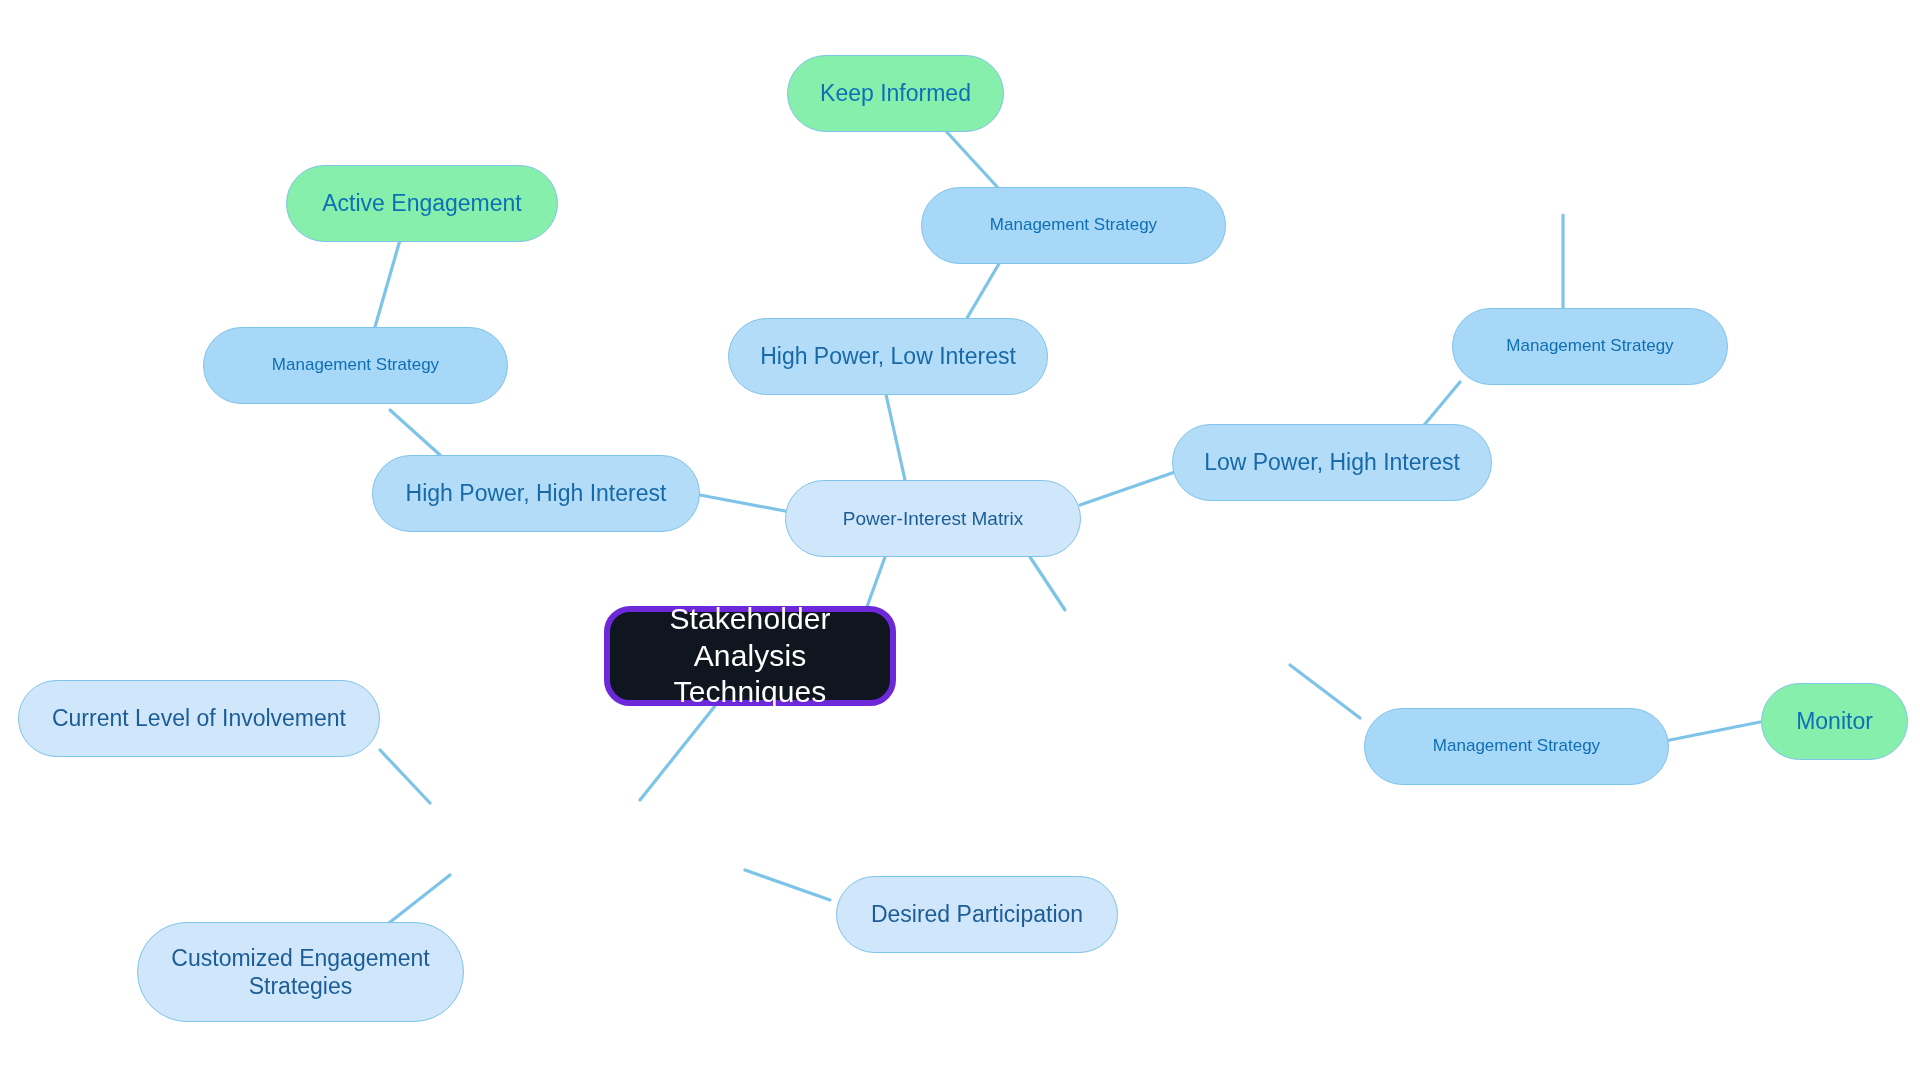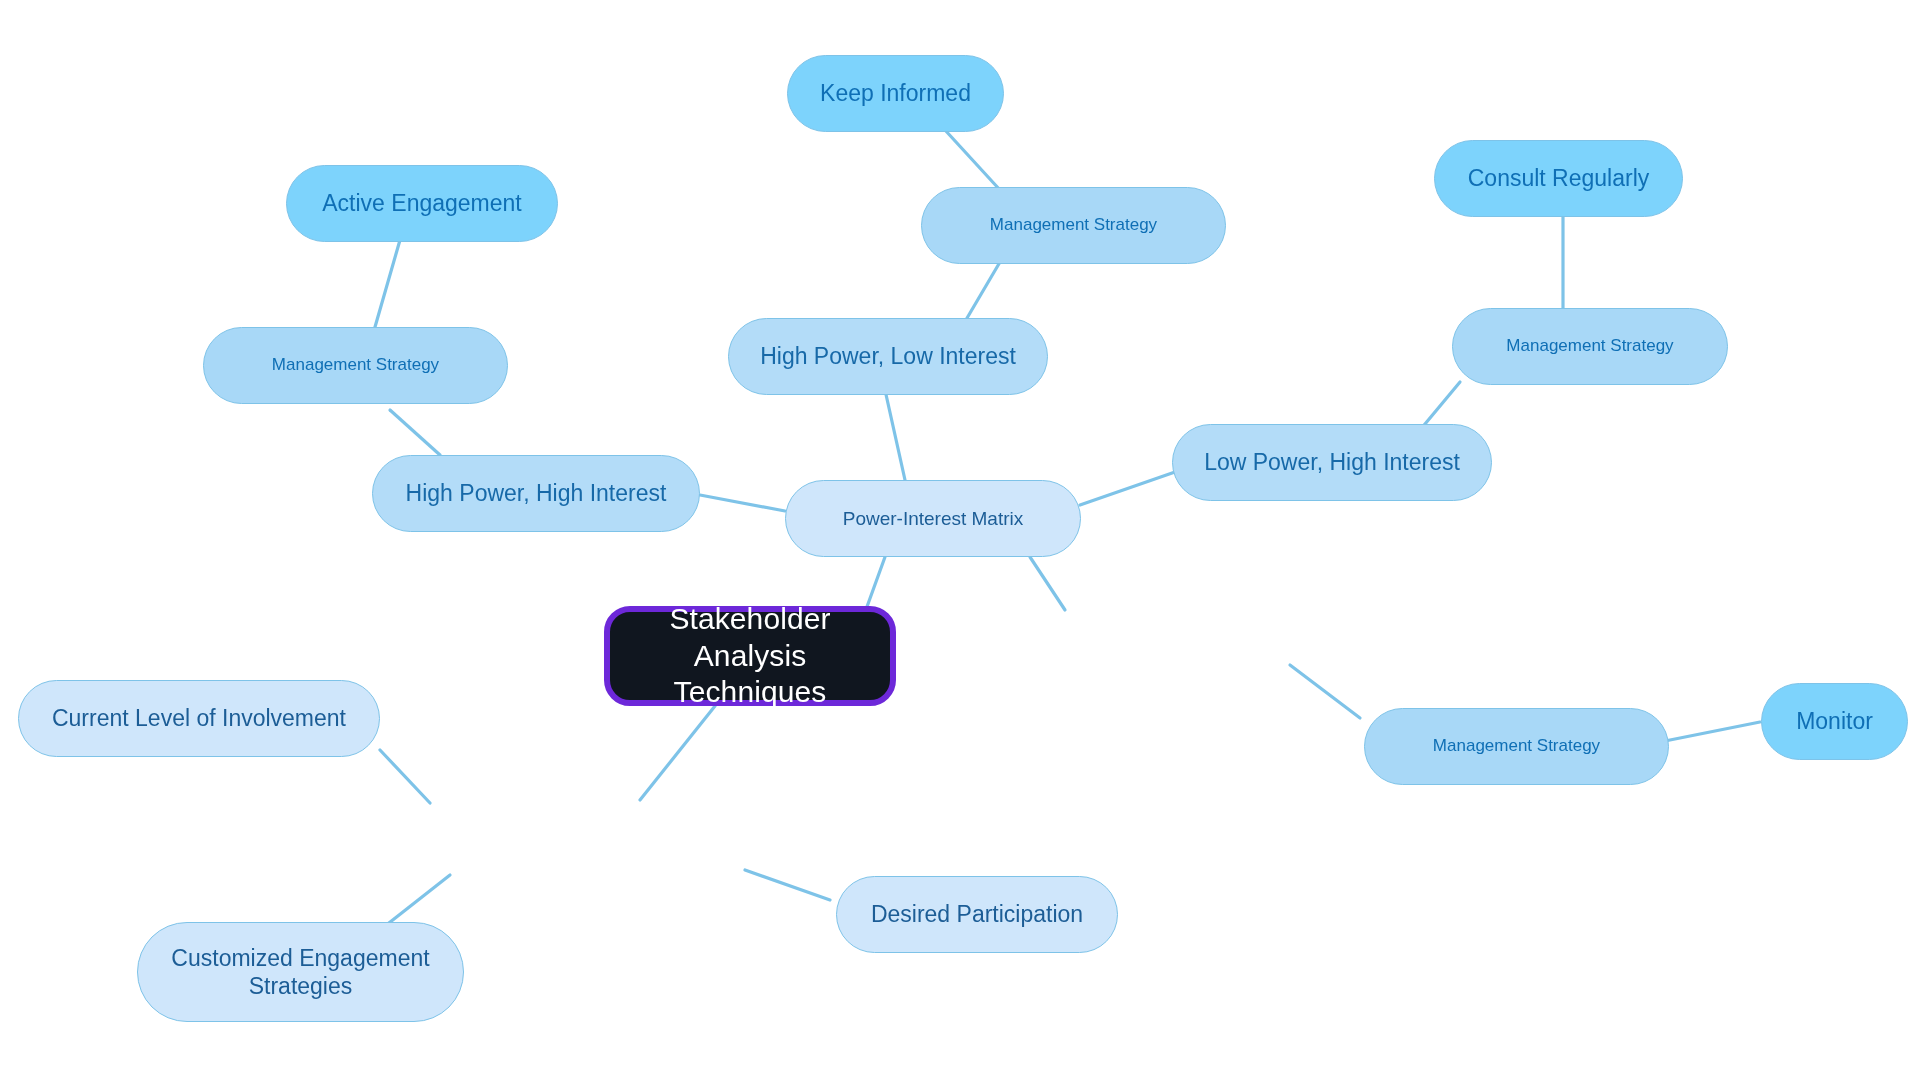--- a/index.html
+++ b/index.html
@@ -64,21 +64,21 @@
     color: #1c5d96;
     font-size: 23px;
   }
   .node-l3 {
     background: #a8d8f7;
     border: 1.6px solid #7ec3e8;
     color: #0f6fb5;
     font-size: 17px;
   }
   .node-l4 {
-    background: #7dd3fc;
+    background: #86efac;
     border: 1.6px solid #7ec3e8;
     color: #0f6fb5;
     font-size: 23px;
   }
 </style>
 </head>
 <body>
 
 <div id="canvas">
 
@@ -152,23 +152,20 @@
   </div>
 
   <div class="node node-l4" style="left:286px; top:165px; width:272px; height:77px;">
     <span>Active Engagement</span>
   </div>
 
   <div class="node node-l4" style="left:787px; top:55px; width:217px; height:77px;">
     <span>Keep Informed</span>
   </div>
 
-  <div class="node node-l4" style="left:1434px; top:140px; width:249px; height:77px;">
-    <span>Consult Regularly</span>
-  </div>
 
   <div class="node node-l4" style="left:1761px; top:683px; width:147px; height:77px;">
     <span>Monitor</span>
   </div>
 
   <div class="node node-l2-soft" style="left:18px; top:680px; width:362px; height:77px;">
     <span>Current Level of Involvement</span>
   </div>
 
   <div class="node node-l2-soft" style="left:836px; top:876px; width:282px; height:77px;">

